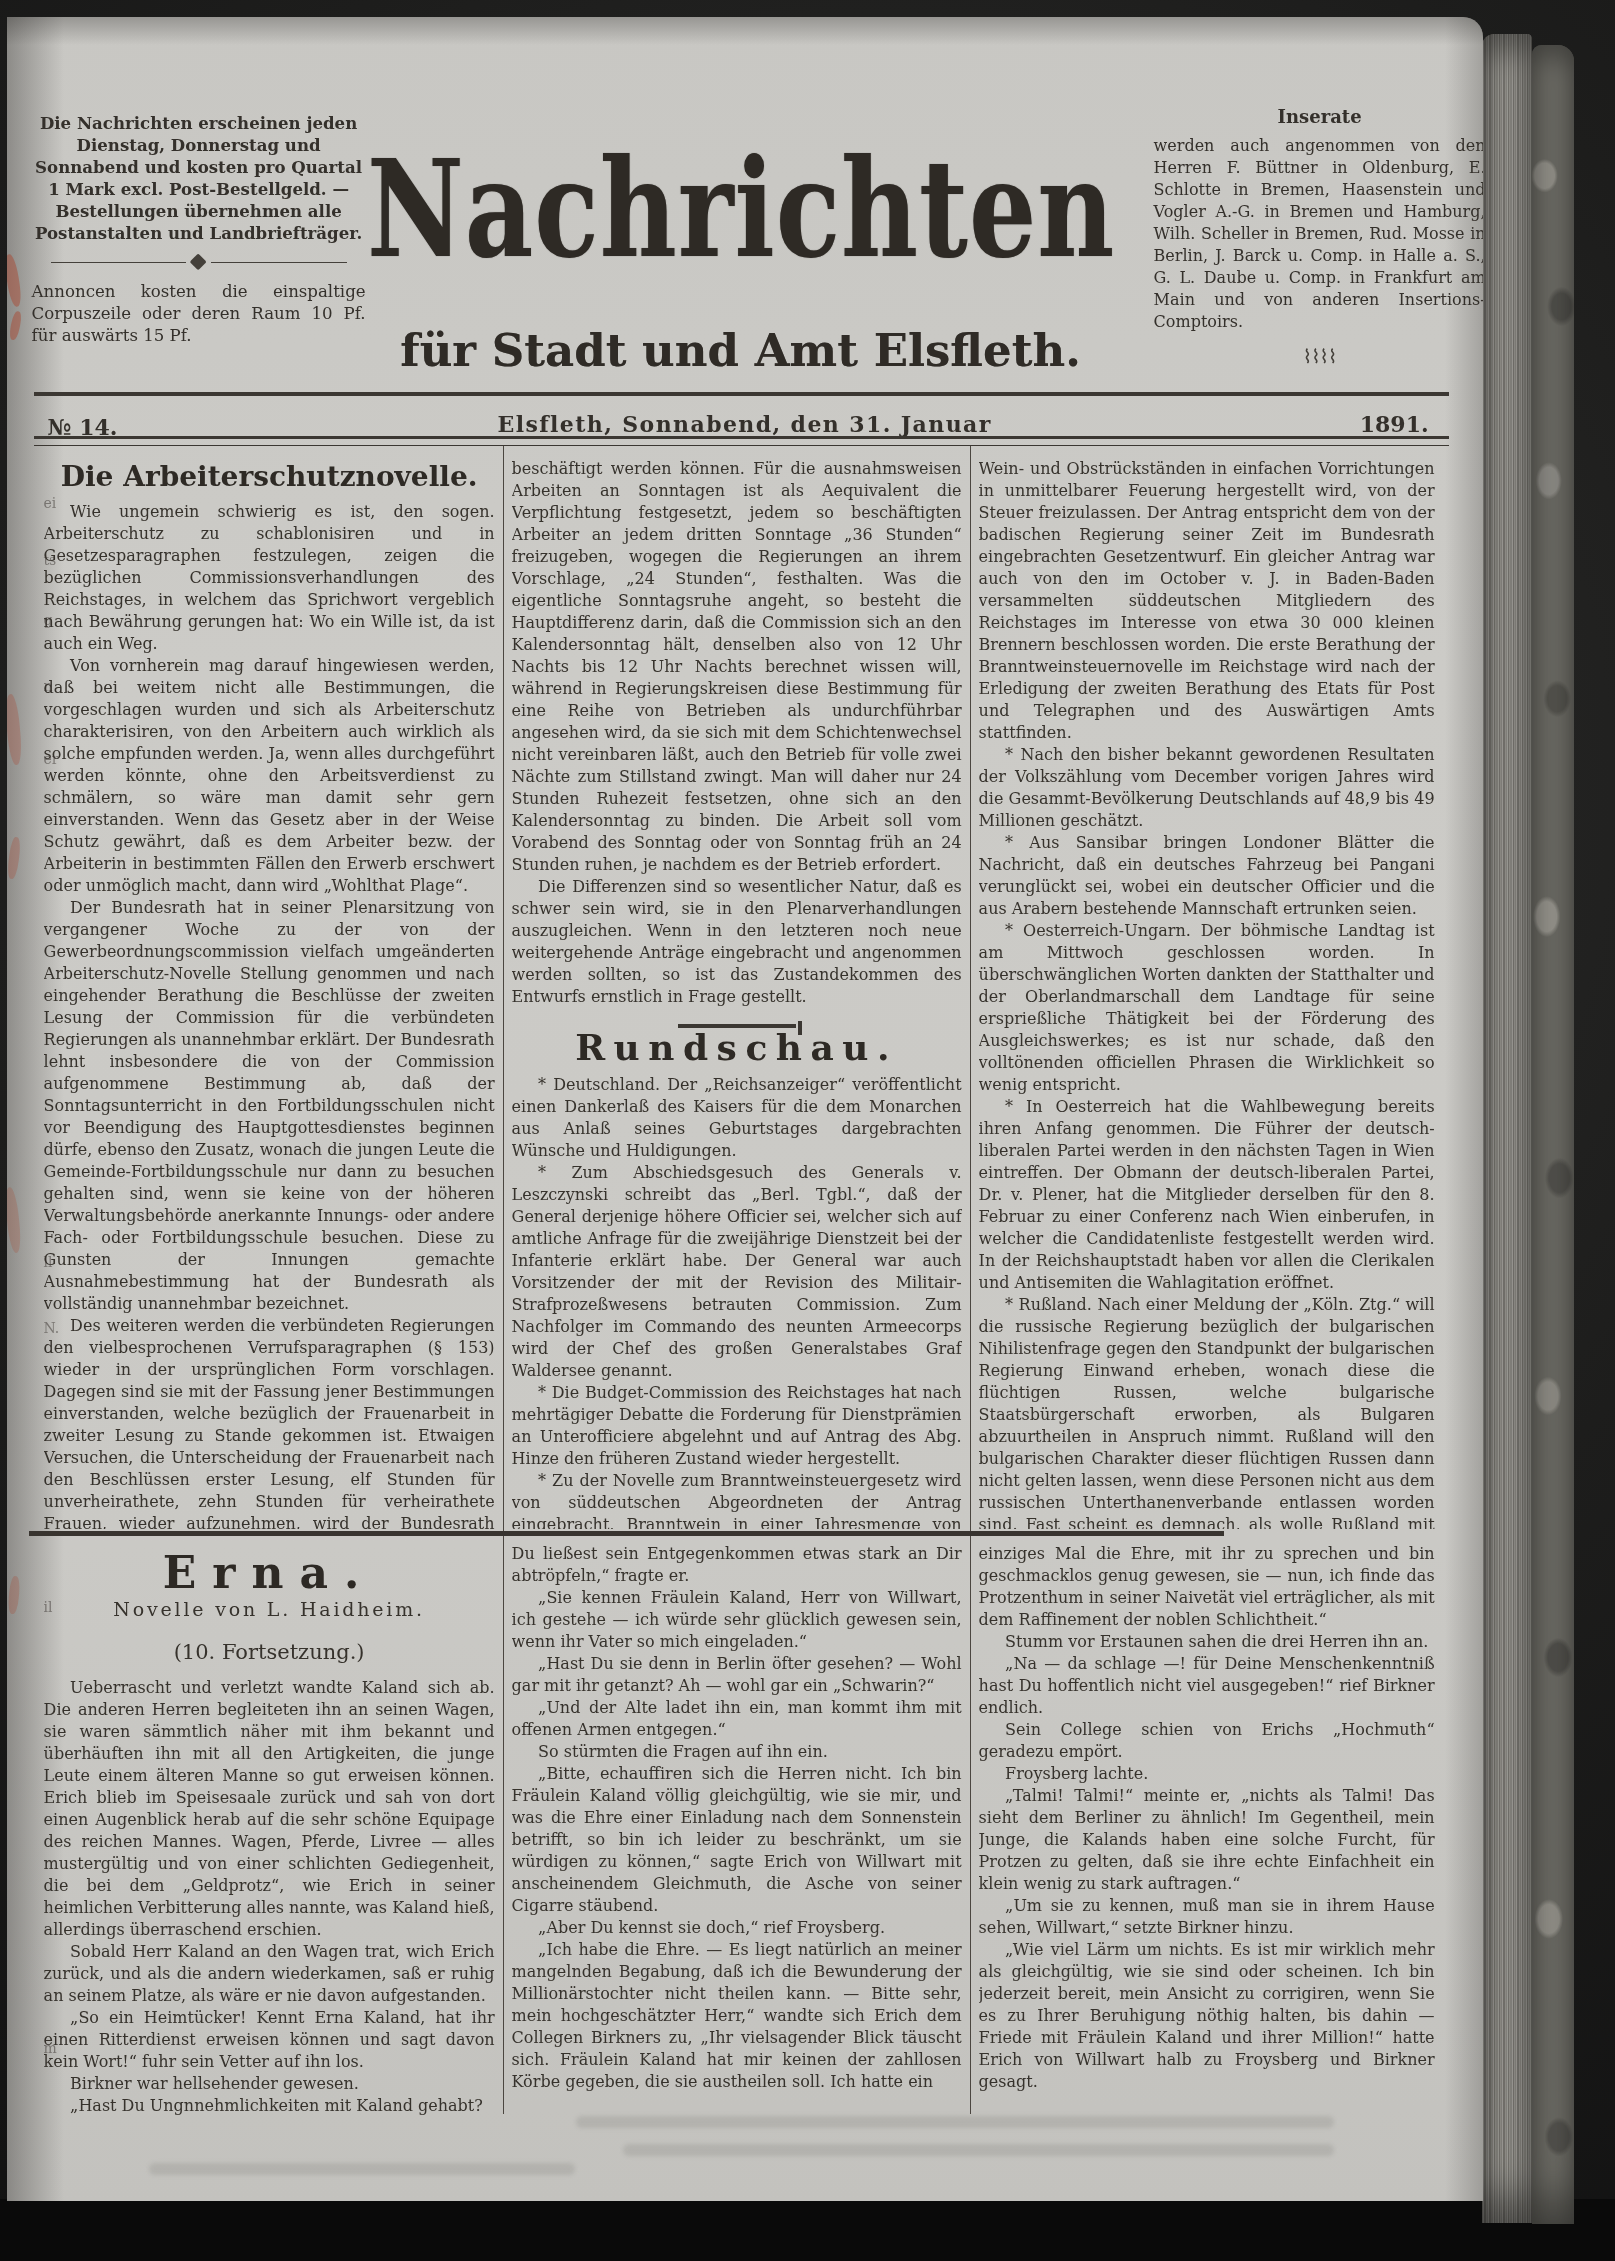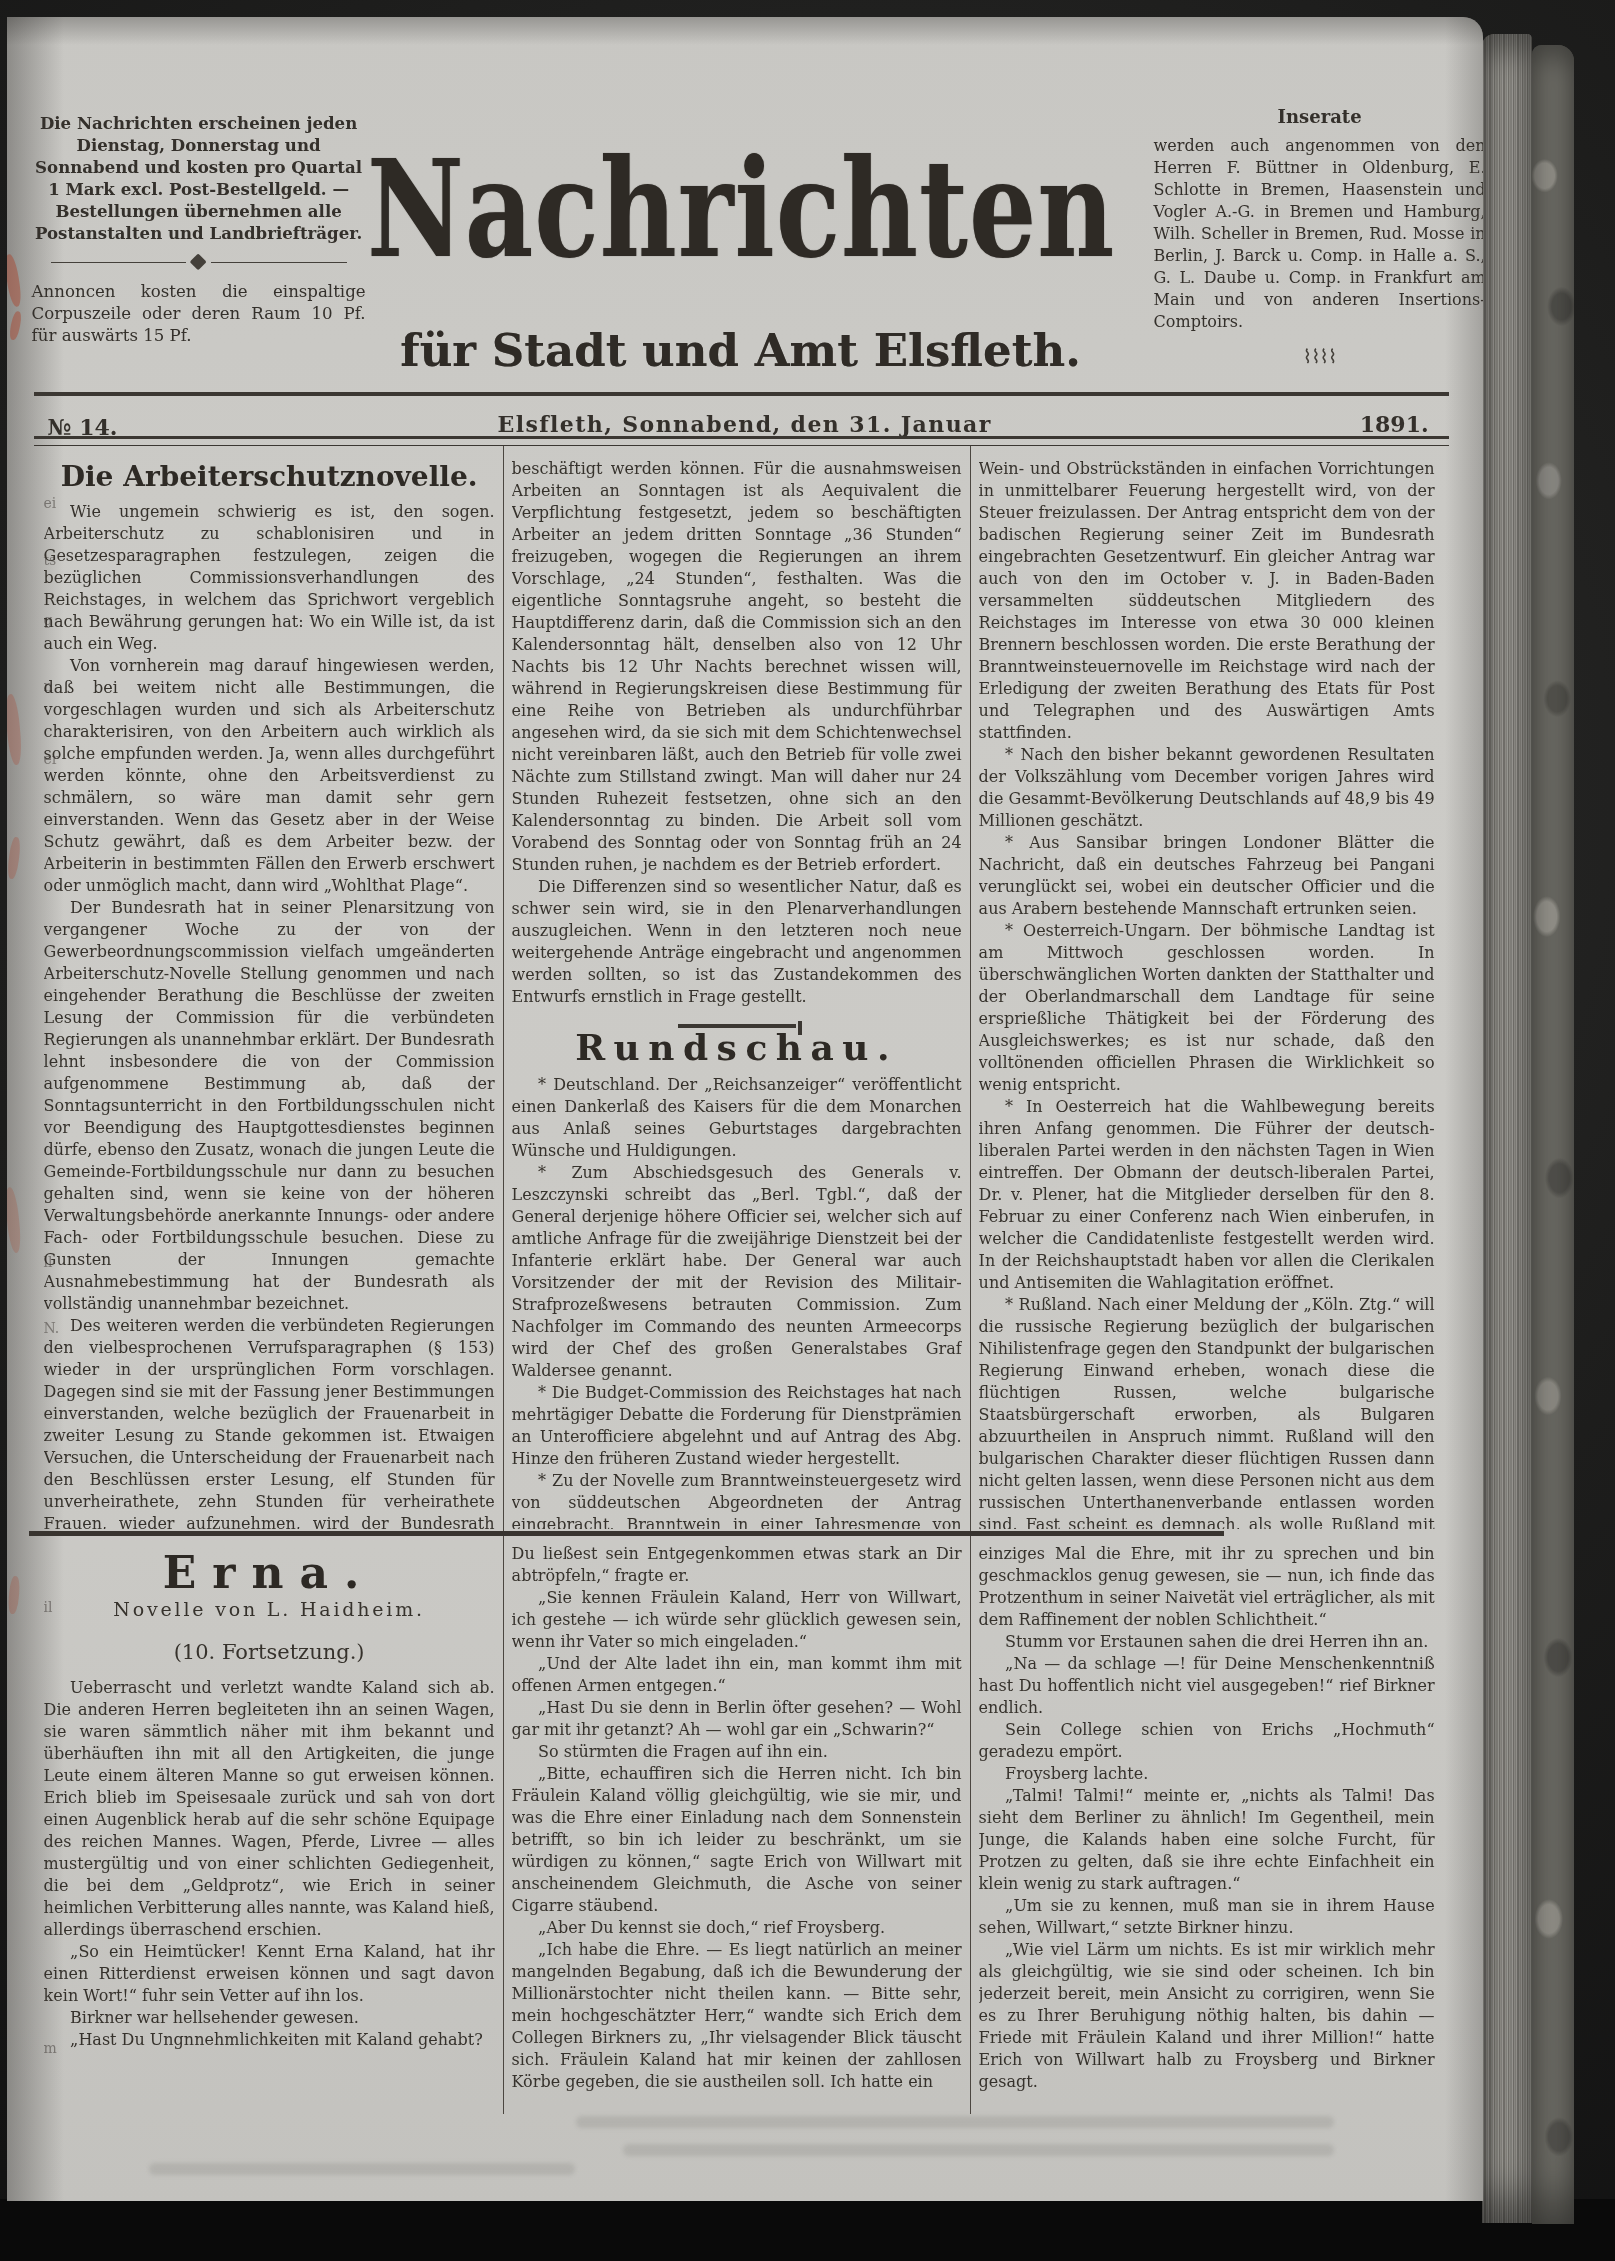--- a/index.html
+++ b/index.html
@@ -177,30 +177,31 @@
 
     </div>
 
     <div class="separator"></div>
 
     <div class="fcol f1">
       <h1 class="erna-title">Erna.</h1>
       <p class="byline">Novelle von L. Haidheim.</p>
       <p class="part-no">(10. Fortsetzung.)</p>
       <p class="pp">Ueberrascht und verletzt wandte Kaland sich ab. Die anderen Herren begleiteten ihn an seinen Wagen, sie waren sämmtlich näher mit ihm bekannt und überhäuften ihn mit all den Artigkeiten, die junge Leute einem älteren Manne so gut erweisen können. Erich blieb im Speisesaale zurück und sah von dort einen Augenblick herab auf die sehr schöne Equipage des reichen Mannes. Wagen, Pferde, Livree — alles mustergültig und von einer schlichten Gediegenheit, die bei dem „Geldprotz“, wie Erich in seiner heimlichen Verbitterung alles nannte, was Kaland hieß, allerdings überraschend erschien.</p>
+      <p class="pp">Sobald Herr Kaland an den Wagen trat, wich Erich zurück, und als die andern wiederkamen, saß er ruhig an seinem Platze, als wäre er nie davon aufgestanden.</p>
       <p class="pp">„So ein Heimtücker! Kennt Erna Kaland, hat ihr einen Ritterdienst erweisen können und sagt davon kein Wort!“ fuhr sein Vetter auf ihn los.</p>
       <p class="pp">Birkner war hellsehender gewesen.</p>
       <p class="pp">„Hast Du Ungnnehmlichkeiten mit Kaland gehabt?</p>
     </div>
 
     <div class="fcol f2">
       <p class="pp" style="text-indent:0;">Du ließest sein Entgegenkommen etwas stark an Dir abtröpfeln,“ fragte er.</p>
       <p class="pp">„Sie kennen Fräulein Kaland, Herr von Willwart, ich gestehe — ich würde sehr glücklich gewesen sein, wenn ihr Vater so mich eingeladen.“</p>
+      <p class="pp">„Hast Du sie denn in Berlin öfter gesehen? — Wohl gar mit ihr getanzt? Ah — wohl gar ein „Schwarin?“</p>
       <p class="pp">„Und der Alte ladet ihn ein, man kommt ihm mit offenen Armen entgegen.“</p>
-      <p class="pp">„Hast Du sie denn in Berlin öfter gesehen? — Wohl gar mit ihr getanzt? Ah — wohl gar ein „Schwarin?“</p>
       <p class="pp">So stürmten die Fragen auf ihn ein.</p>
       <p class="pp">„Bitte, echauffiren sich die Herren nicht. Ich bin Fräulein Kaland völlig gleichgültig, wie sie mir, und was die Ehre einer Einladung nach dem Sonnenstein betrifft, so bin ich leider zu beschränkt, um sie würdigen zu können,“ sagte Erich von Willwart mit anscheinendem Gleichmuth, die Asche von seiner Cigarre stäubend.</p>
       <p class="pp">„Aber Du kennst sie doch,“ rief Froysberg.</p>
       <p class="pp">„Ich habe die Ehre. — Es liegt natürlich an meiner mangelnden Begabung, daß ich die Bewunderung der Millionärstochter nicht theilen kann. — Bitte sehr, mein hochgeschätzter Herr,“ wandte sich Erich dem Collegen Birkners zu, „Ihr vielsagender Blick täuscht sich. Fräulein Kaland hat mir keinen der zahllosen Körbe gegeben, die sie austheilen soll. Ich hatte ein</p>
     </div>
 
     <div class="fcol f3">
       <p class="pp" style="text-indent:0;">einziges Mal die Ehre, mit ihr zu sprechen und bin geschmacklos genug gewesen, sie — nun, ich finde das Protzenthum in seiner Naivetät viel erträglicher, als mit dem Raffinement der noblen Schlichtheit.“</p>
       <p class="pp">Stumm vor Erstaunen sahen die drei Herren ihn an.</p>
       <p class="pp">„Na — da schlage —! für Deine Menschenkenntniß hast Du hoffentlich nicht viel ausgegeben!“ rief Birkner endlich.</p>

